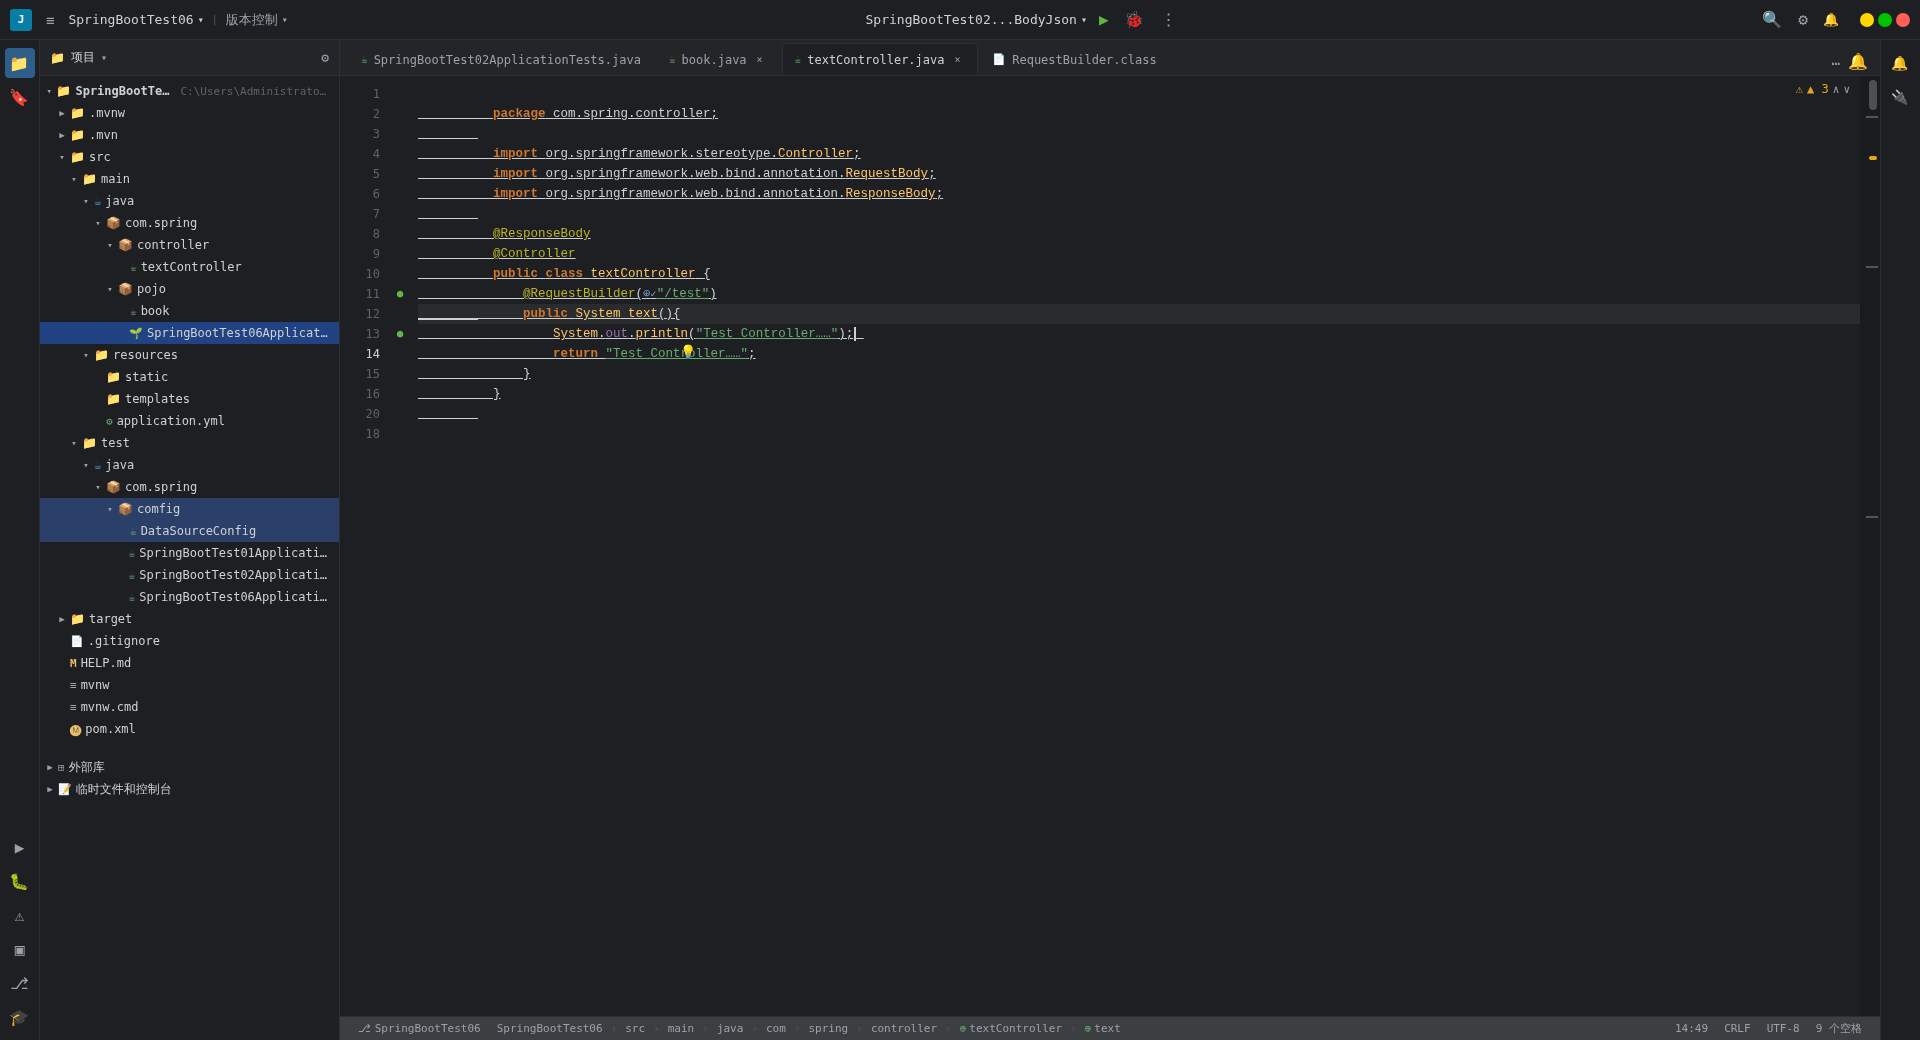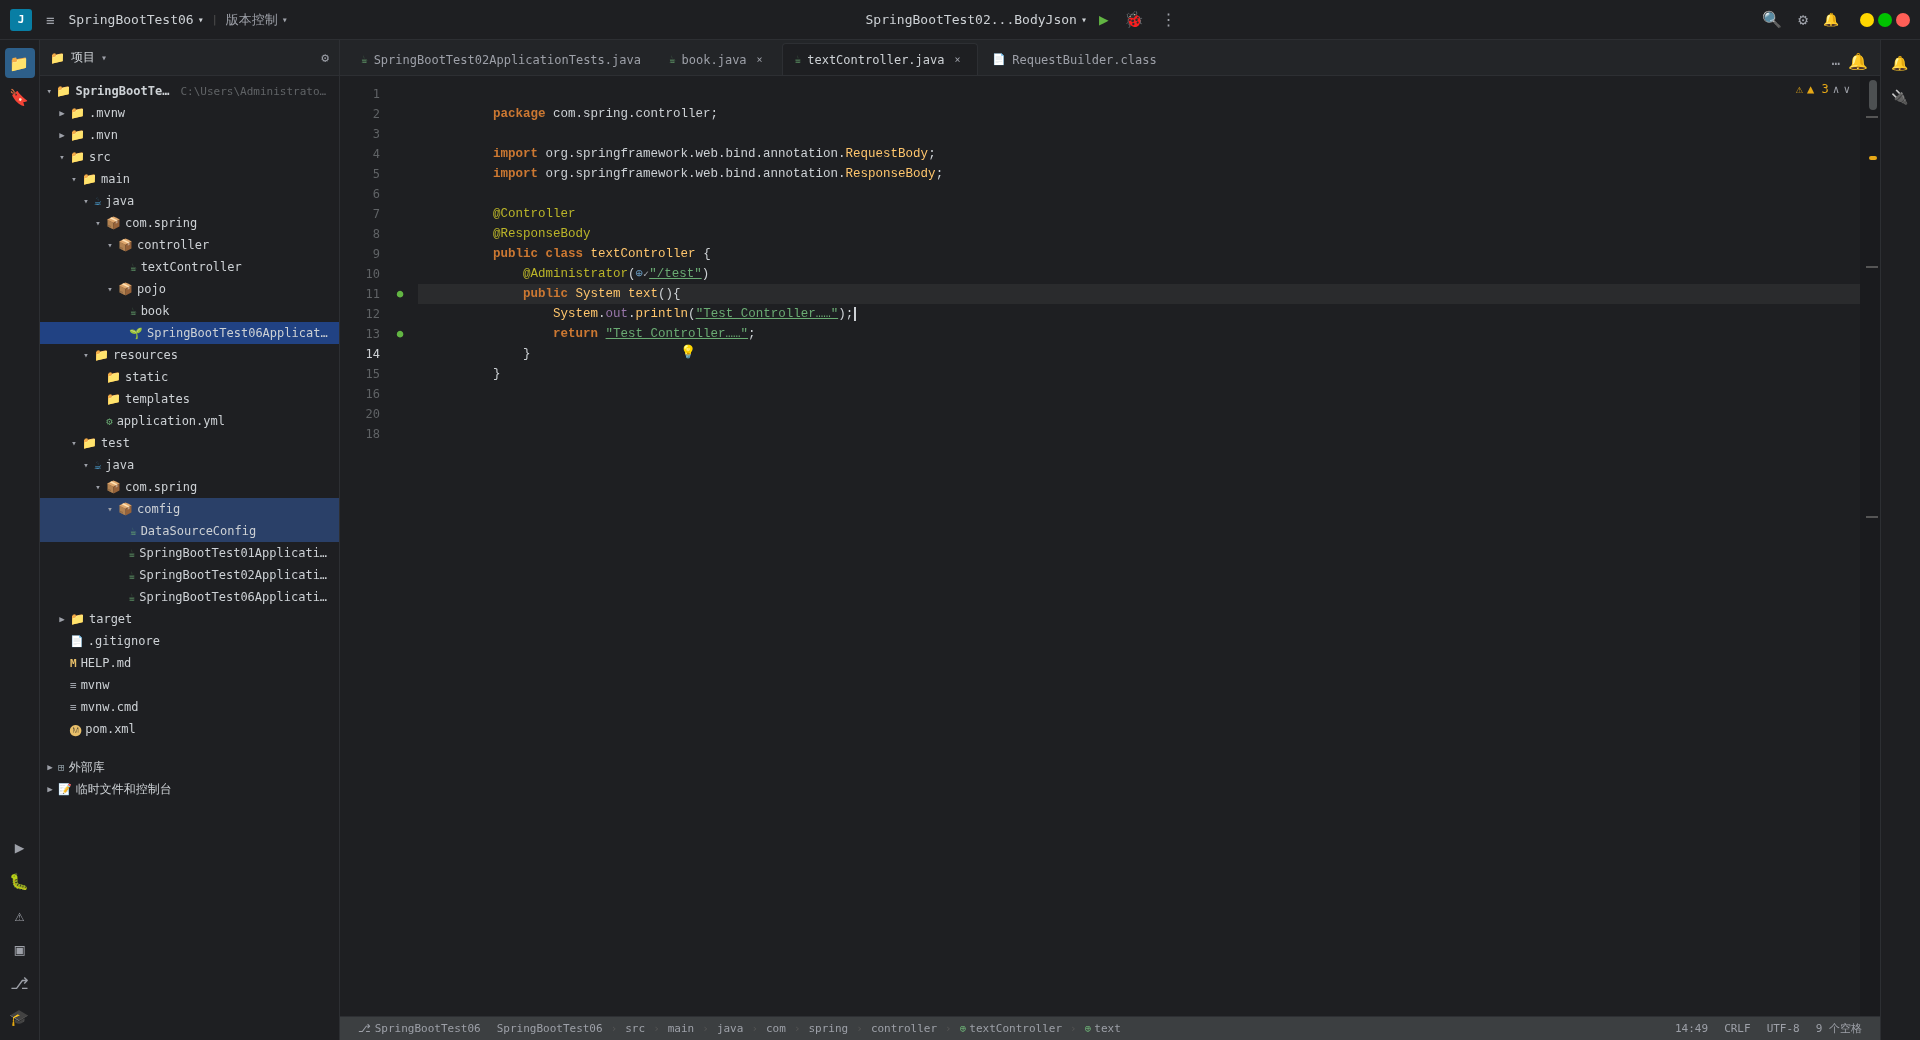--- a/index.html
+++ b/index.html
@@ -222,21 +222,21 @@
     #code-area {
       flex: 1;
       padding: 8px 0 8px 8px;
       overflow-x: auto;
       overflow-y: hidden;
       line-height: 20px;
     }
     #code-area::-webkit-scrollbar { height: 6px; }
     #code-area::-webkit-scrollbar-track { background: transparent; }
     #code-area::-webkit-scrollbar-thumb { background: #3d3f41; border-radius: 3px; }
-    .code-line { height: 20px; white-space: pre; font-size: 12.5px; font-family: 'Consolas', 'Courier New', monospace; }
+    .code-line { height: 20px; white-space: pre; font-size: 12.5px; font-family: 'Consolas', 'Courier New', monospace; text-decoration: underline; }
 
     
     .kw { color: #cc7832; font-weight: bold; }
     .cls { color: #ffc66d; }
     .str { color: #6aab73; text-decoration: underline; }
     .ann { color: #bbb529; }
     .fn { color: #ffc66d; }
     .plain { color: #cdd1d5; }
     .out-method { color: #9876aa; }
     .cursor-line { background: #2a2b2d; }
@@ -636,46 +636,49 @@
 
       <div id="code-area">
 
         <div class="code-line">
           <span class="kw">package</span> <span class="plain">com.spring.controller;</span>
         </div>
 
         <div class="code-line">&nbsp;</div>
 
 
+        <div class="code-line">
+          <span class="kw">import</span> <span class="plain">org.springframework.stereotype.</span><span class="cls">Controller</span><span class="plain">;</span>
+        </div>
 
         <div class="code-line">
           <span class="kw">import</span> <span class="plain">org.springframework.web.bind.annotation.</span><span class="cls">RequestBody</span><span class="plain">;</span>
         </div>
 
 
         <div class="code-line">
           <span class="kw">import</span> <span class="plain">org.springframework.web.bind.annotation.</span><span class="cls">ResponseBody</span><span class="plain">;</span>
         </div>
 
         <div class="code-line">&nbsp;</div>
 
         <div class="code-line">
+          <span class="ann">@ResponseBody</span>
+        </div>
+
+        <div class="code-line">
           <span class="ann">@Controller</span>
         </div>
 
         <div class="code-line">
-          <span class="ann">@ResponseBody</span>
-        </div>
-
-        <div class="code-line">
           <span class="kw">public</span> <span class="kw">class</span> <span class="cls">textController</span> <span class="plain">{</span>
         </div>
 
         <div class="code-line">
-          <span class="plain">    </span><span class="ann">@Administrator</span><span class="plain">(</span><span style="color:#6897bb;">⊕</span><span style="color:#9da0a8; font-size:10px;">✓</span><span class="str">"/test"</span><span class="plain">)</span>
+          <span class="plain">    </span><span class="ann">@RequestBuilder</span><span class="plain">(</span><span style="color:#6897bb;">⊕</span><span style="color:#9da0a8; font-size:10px;">✓</span><span class="str">"/test"</span><span class="plain">)</span>
         </div>
 
         <div class="code-line">
           <span class="plain">    </span><span class="kw">public</span> <span class="cls">System</span> <span class="fn">text</span><span class="plain">(){</span>
         </div>
 
         <div class="code-line cursor-line">
           <span class="plain">        </span><span class="cls">System</span><span class="plain">.</span><span class="out-method">out</span><span class="plain">.</span><span class="fn">println</span><span class="plain">(</span><span class="str">"Test Controller……"</span><span class="plain">);</span><span style="border-left:2px solid #cdd1d5; margin-left:1px;">&nbsp;</span>
         </div>
 

